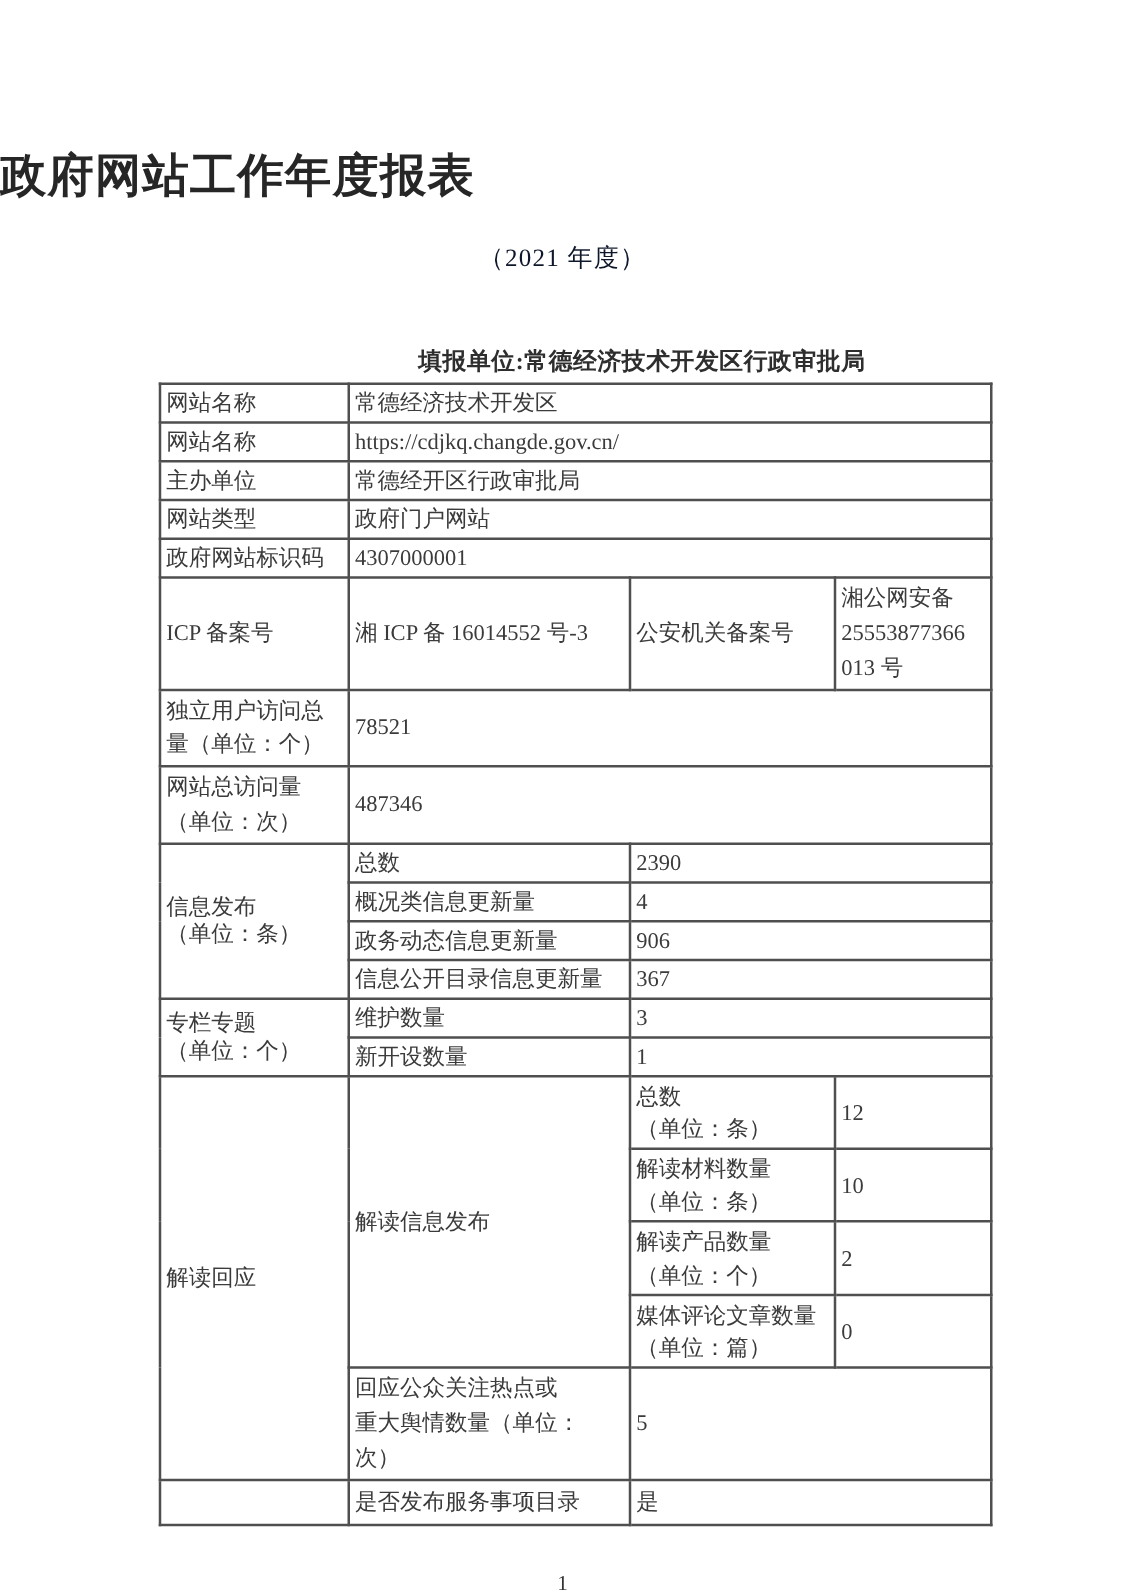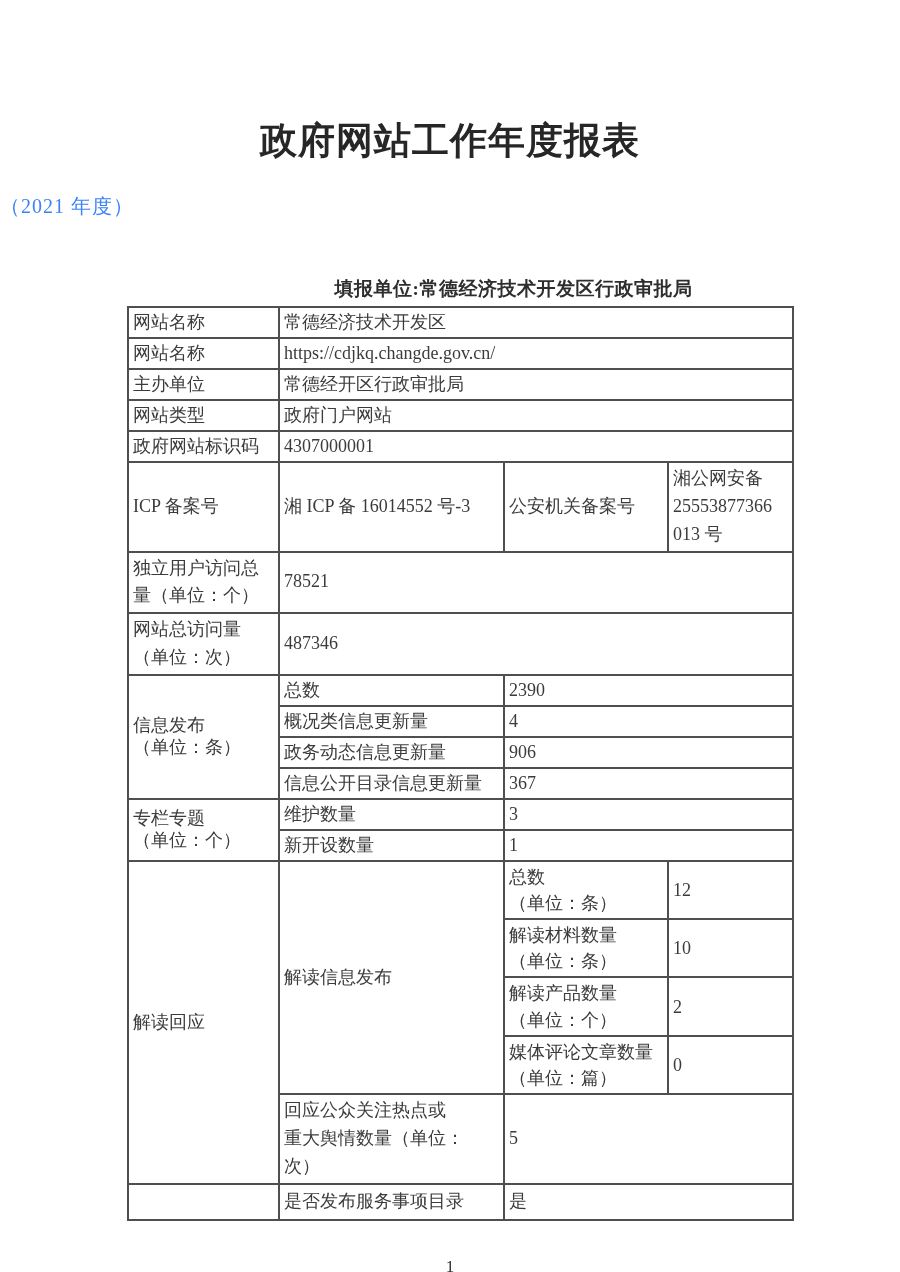--- a/index.html
+++ b/index.html
@@ -11,33 +11,32 @@
   }
   .page {
     position: relative;
     width: 900px;
     height: 1272px;
     background: #ffffff;
     overflow: hidden;
   }
   .doc-title {
     margin-top: 122px;
-    text-align: center;
     font-family: "Liberation Sans", "DejaVu Sans", sans-serif;
     font-weight: 700;
     font-size: 37px;
     line-height: 1.05;
     color: #262626;
     letter-spacing: 1px;
   }
   .doc-subtitle {
     margin-top: 32px;
-    text-align: left;
+    text-align: center;
     font-size: 20px;
-    color: #3b82f6;
+    color: #0f172a;
     letter-spacing: 1px;
   }
   .unit-line {
     margin: 56px 0 4px 127px;
     font-size: 19px;
     font-weight: 700;
     color: #2e2e2e;
     letter-spacing: 0.5px;
     text-align: center;
   }

